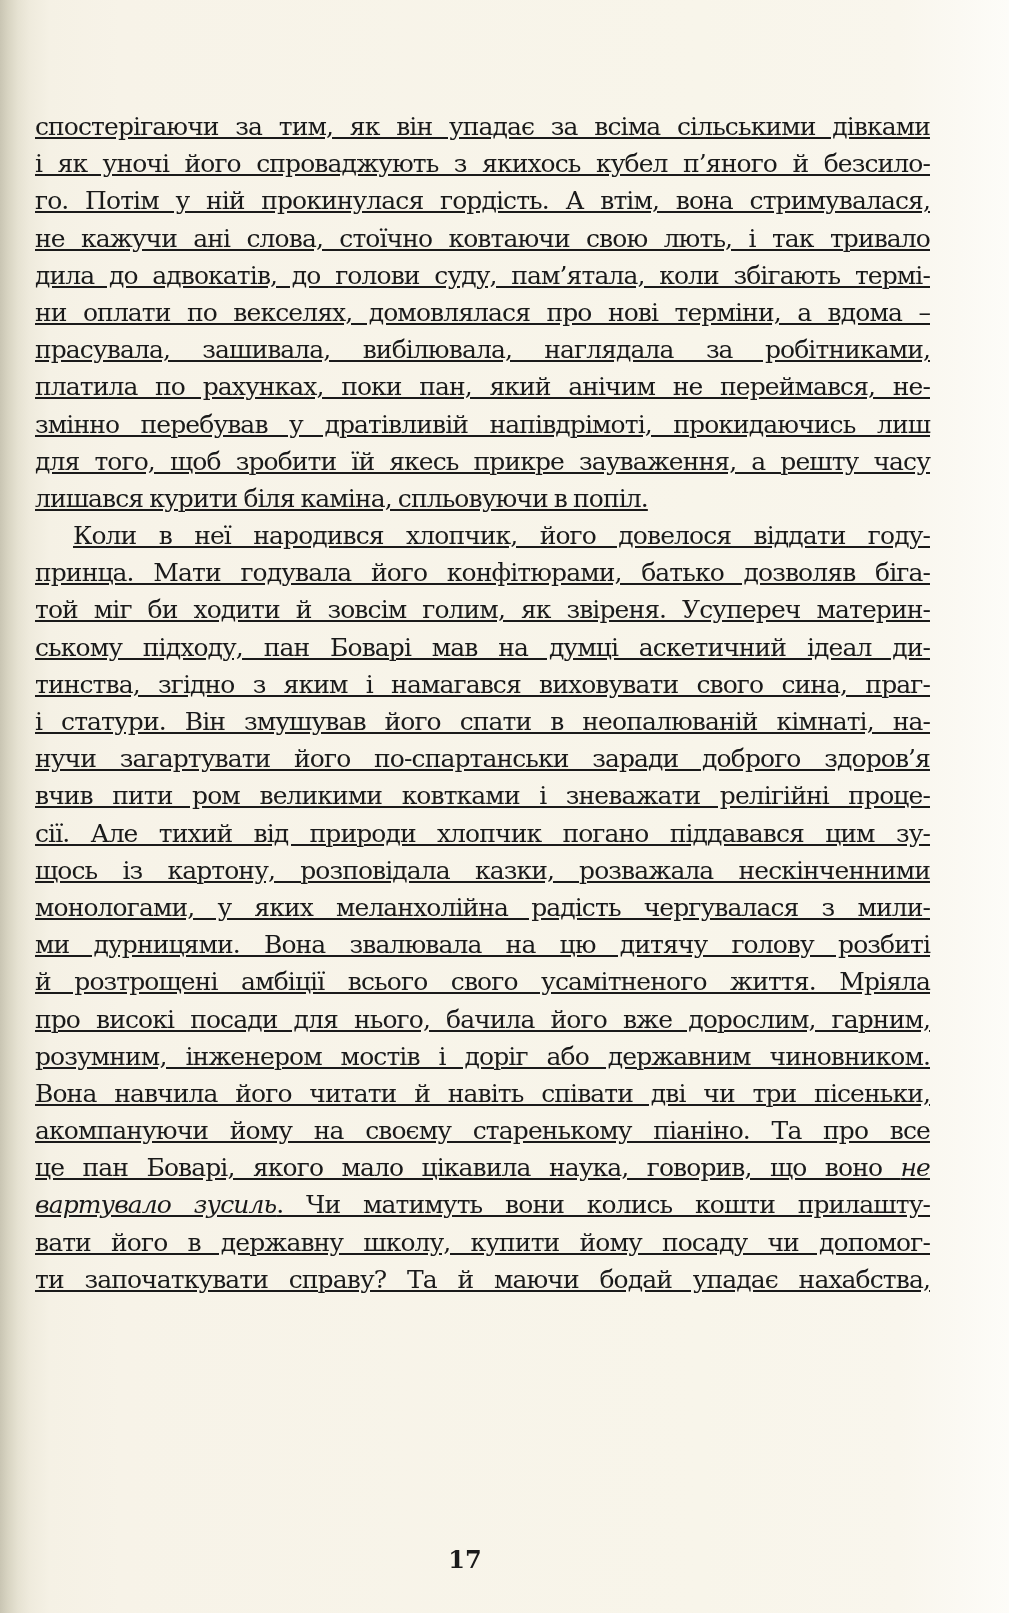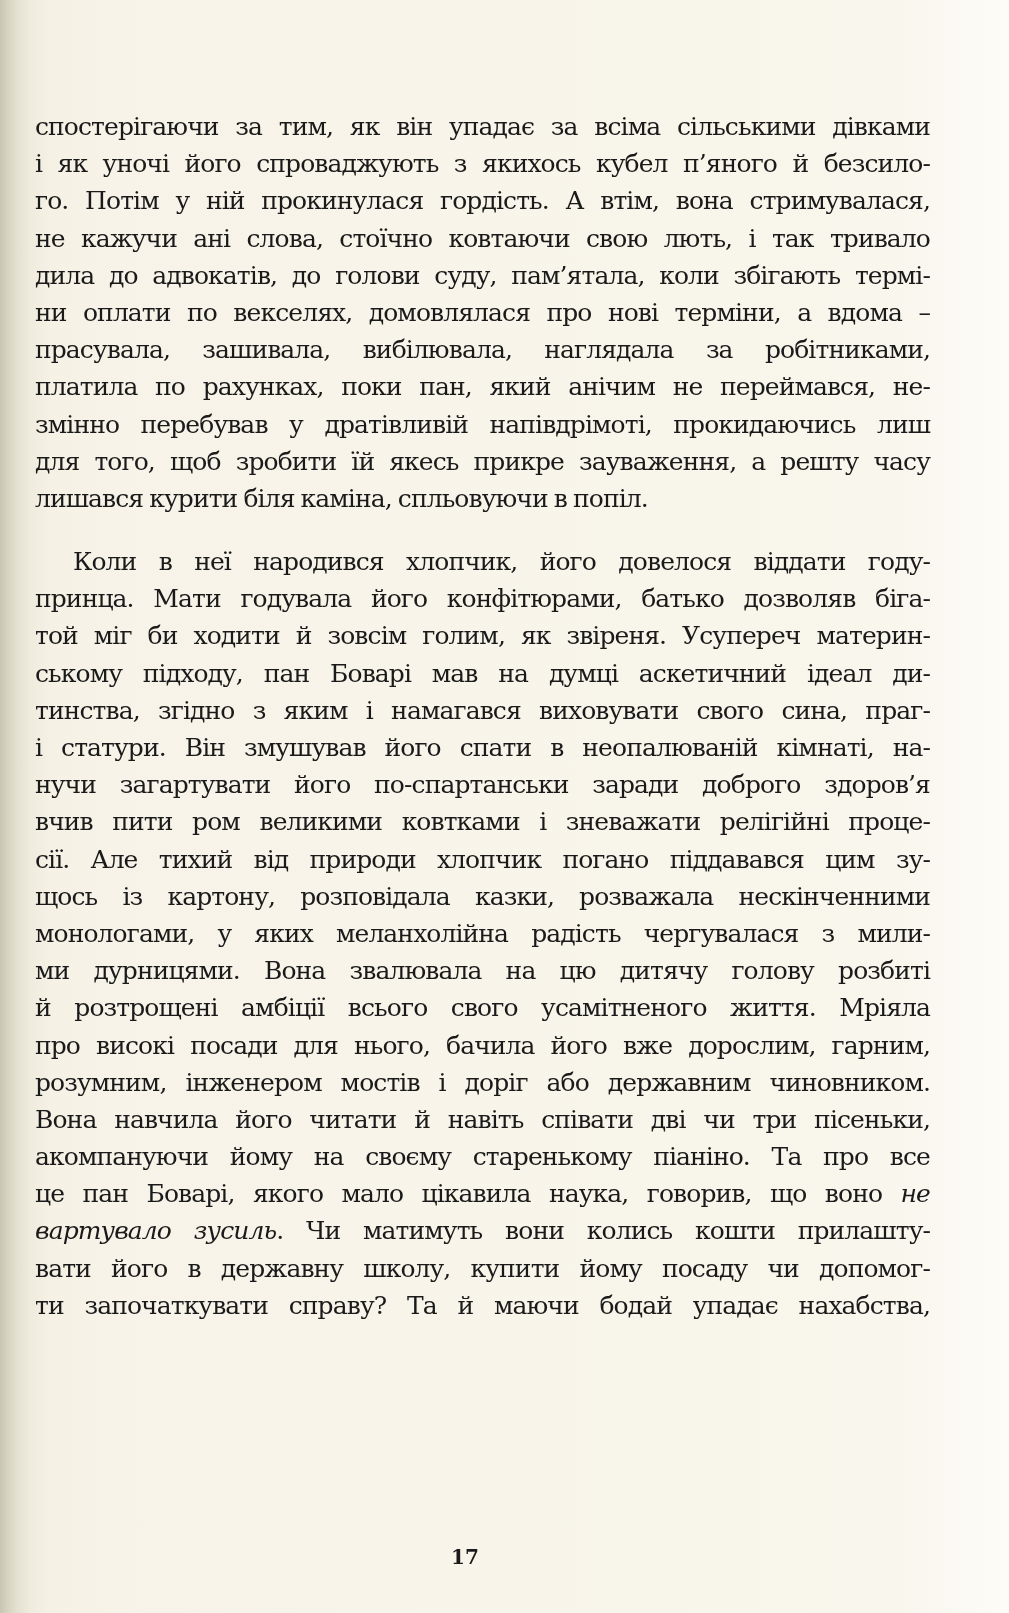--- a/index.html
+++ b/index.html
@@ -42,39 +42,39 @@
       color: #1a1a1a;
       letter-spacing: -0.9px;
       word-spacing: -1px;
     }
     .line {
       display: block;
       white-space: nowrap;
       text-align: justify;
       text-align-last: justify;
       height: 37.2px;
+      text-decoration: underline;
     }
     .line.last {
       text-align-last: left;
     }
     .line.indent {
       padding-left: 38px;
-      margin-top: 26px;
     }
     .italic {
       font-style: italic;
     }
     .page-number {
       position: absolute;
       left: 440px;
       top: 1545px;
       width: 50px;
       text-align: center;
       font-family: "DejaVu Serif", serif;
-      font-size: 20px;
+      font-size: 24px;
       font-weight: bold;
       color: #1a1a1a;
     }
   </style>
 </head>
 <body>
 
 <div class="page">
   <div class="text-block">
 

